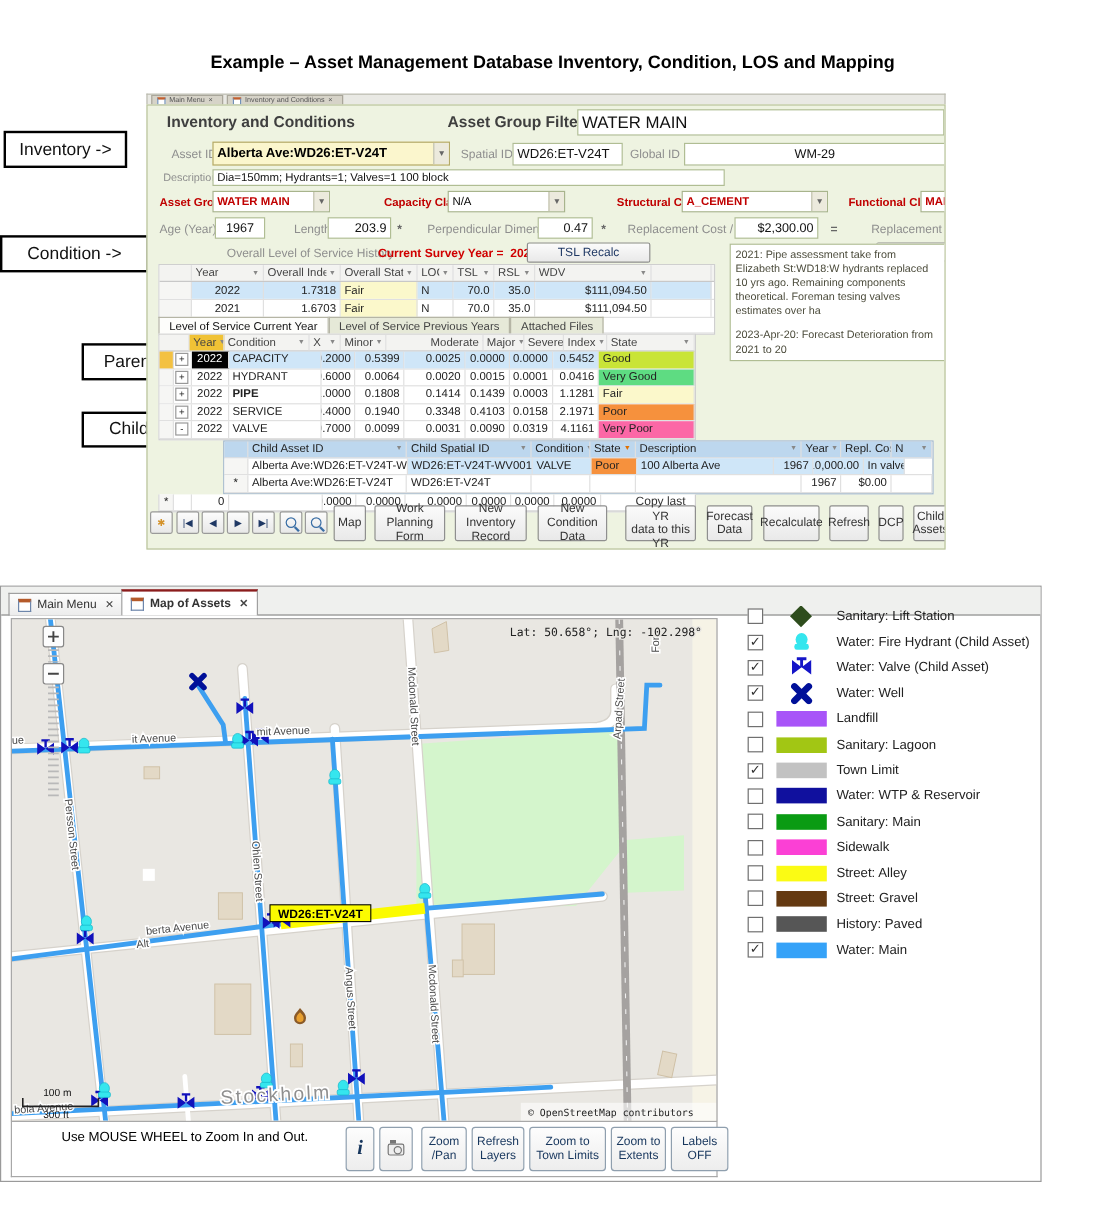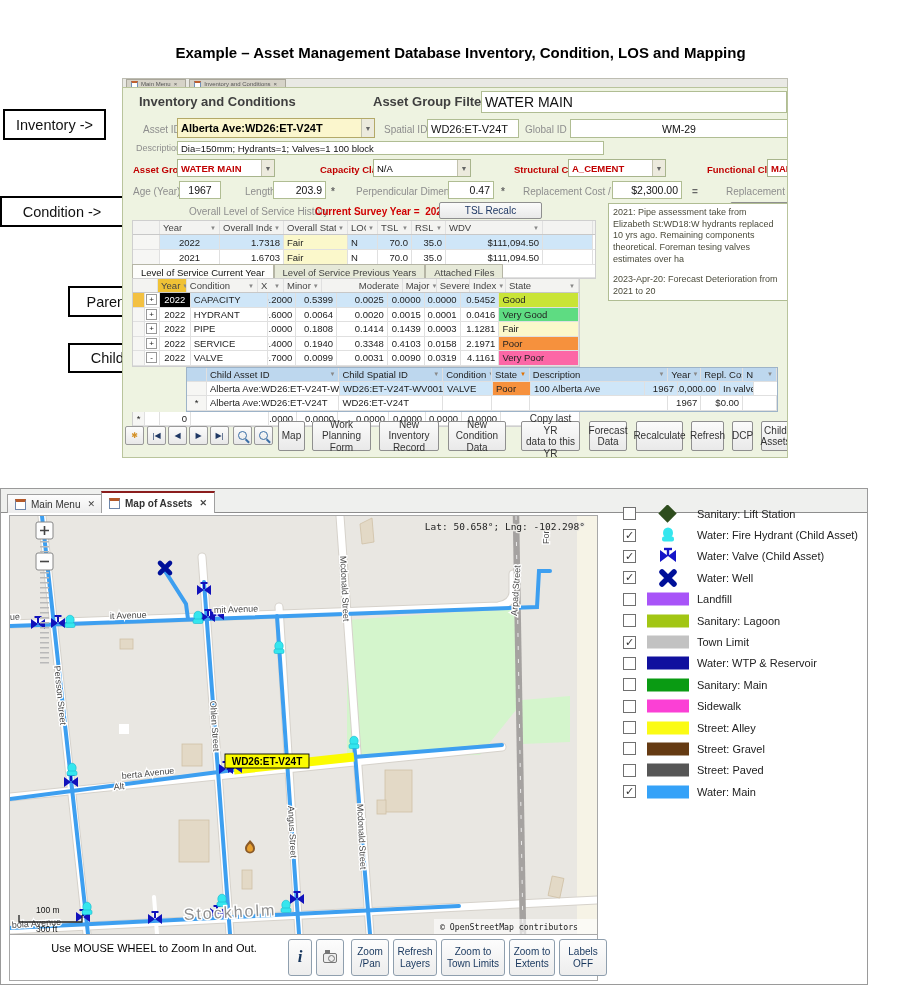--- a/index.html
+++ b/index.html
@@ -118,21 +118,21 @@
   <div class="combo red" style="left:54px;top:71px;width:98px;height:18px;">
     <span class="ctext">WATER MAIN</span>
       <span class="carr">▼</span>
   </div>
   <div class="f-lbl red" style="left:197px;top:76px;">Capacity Class</div>
   <div class="combo" style="left:250px;top:71px;width:98px;height:18px;">
     <span class="ctext">N/A</span>
       <span class="carr">▼</span>
   </div>
   <div class="f-lbl red" style="left:391px;top:76px;">Structural Class</div>
-  <div class="combo red" style="left:445px;top:71px;width:98px;height:18px;">
+  <div class="combo red" style="left:445px;top:71px;width:122px;height:18px;">
     <span class="ctext">A_CEMENT</span>
       <span class="carr">▼</span>
   </div>
   <div class="f-lbl red" style="left:584px;top:76px;">Functional Class</div>
   <div class="combo red" style="left:644px;top:71px;width:50px;height:18px;">
     <span class="ctext">MAIN L</span>
   </div>
 
   <div class="f-lbl" style="left:10px;top:98px;">Age (Year)</div>
   <input class="inp c" style="left: 56px; top: 93px; width: 42px; height: 18px; text-align: center;" value="1967">
@@ -293,21 +293,21 @@
           <div class="dscell a-r" style="width: 36px;">0.0001</div>
           <div class="dscell a-r" style="width: 39px;">0.0416</div>
           <div class="dscell " style="width: 80px; background: rgb(94, 220, 130);">Very Good</div>
         </div>
         <div class="dsrow">
           <div class="dscell" style="width: 12px; height: 13.5px; background: rgb(246, 246, 244);"></div>
           <div class="dscell" style="width: 15px; padding: 0px;">
             <div class="exp">+</div>
           </div>
           <div class="dscell a-c" style="width: 31px;">2022</div>
-          <div class="dscell " style="width: 78px;">PIPE</div>
+          <div class="dscell " style="width: 78px; font-weight: bold;">PIPE</div>
           <div class="dscell a-r" style="width: 28px;">1.0000</div>
           <div class="dscell a-r" style="width: 41px;">0.1808</div>
           <div class="dscell a-r" style="width: 51px;">0.1414</div>
           <div class="dscell a-r" style="width: 37px;">0.1439</div>
           <div class="dscell a-r" style="width: 36px;">0.0003</div>
           <div class="dscell a-r" style="width: 39px;">1.1281</div>
           <div class="dscell " style="width: 80px; background: rgb(251, 248, 203);">Fair</div>
         </div>
         <div class="dsrow">
           <div class="dscell" style="width: 12px; height: 13.5px; background: rgb(246, 246, 244);"></div>
@@ -728,21 +728,21 @@
         </div>
         <div class="lg-label">Street: Gravel</div>
       </div>
       <div class="lg-row">
         <div class="lg-cb"></div>
         <div class="lg-sw">
           <svg width="44" height="18">
             <rect x="1" y="2.5" width="42" height="13" fill="#565656"></rect>
           </svg>
         </div>
-        <div class="lg-label">Street: Paved</div>
+        <div class="lg-label">History: Paved</div>
       </div>
       <div class="lg-row">
         <div class="lg-cb">✓</div>
         <div class="lg-sw">
           <svg width="44" height="18">
             <rect x="1" y="2.5" width="42" height="13" fill="#35a2f8"></rect>
           </svg>
         </div>
         <div class="lg-label">Water: Main</div>
       </div>

